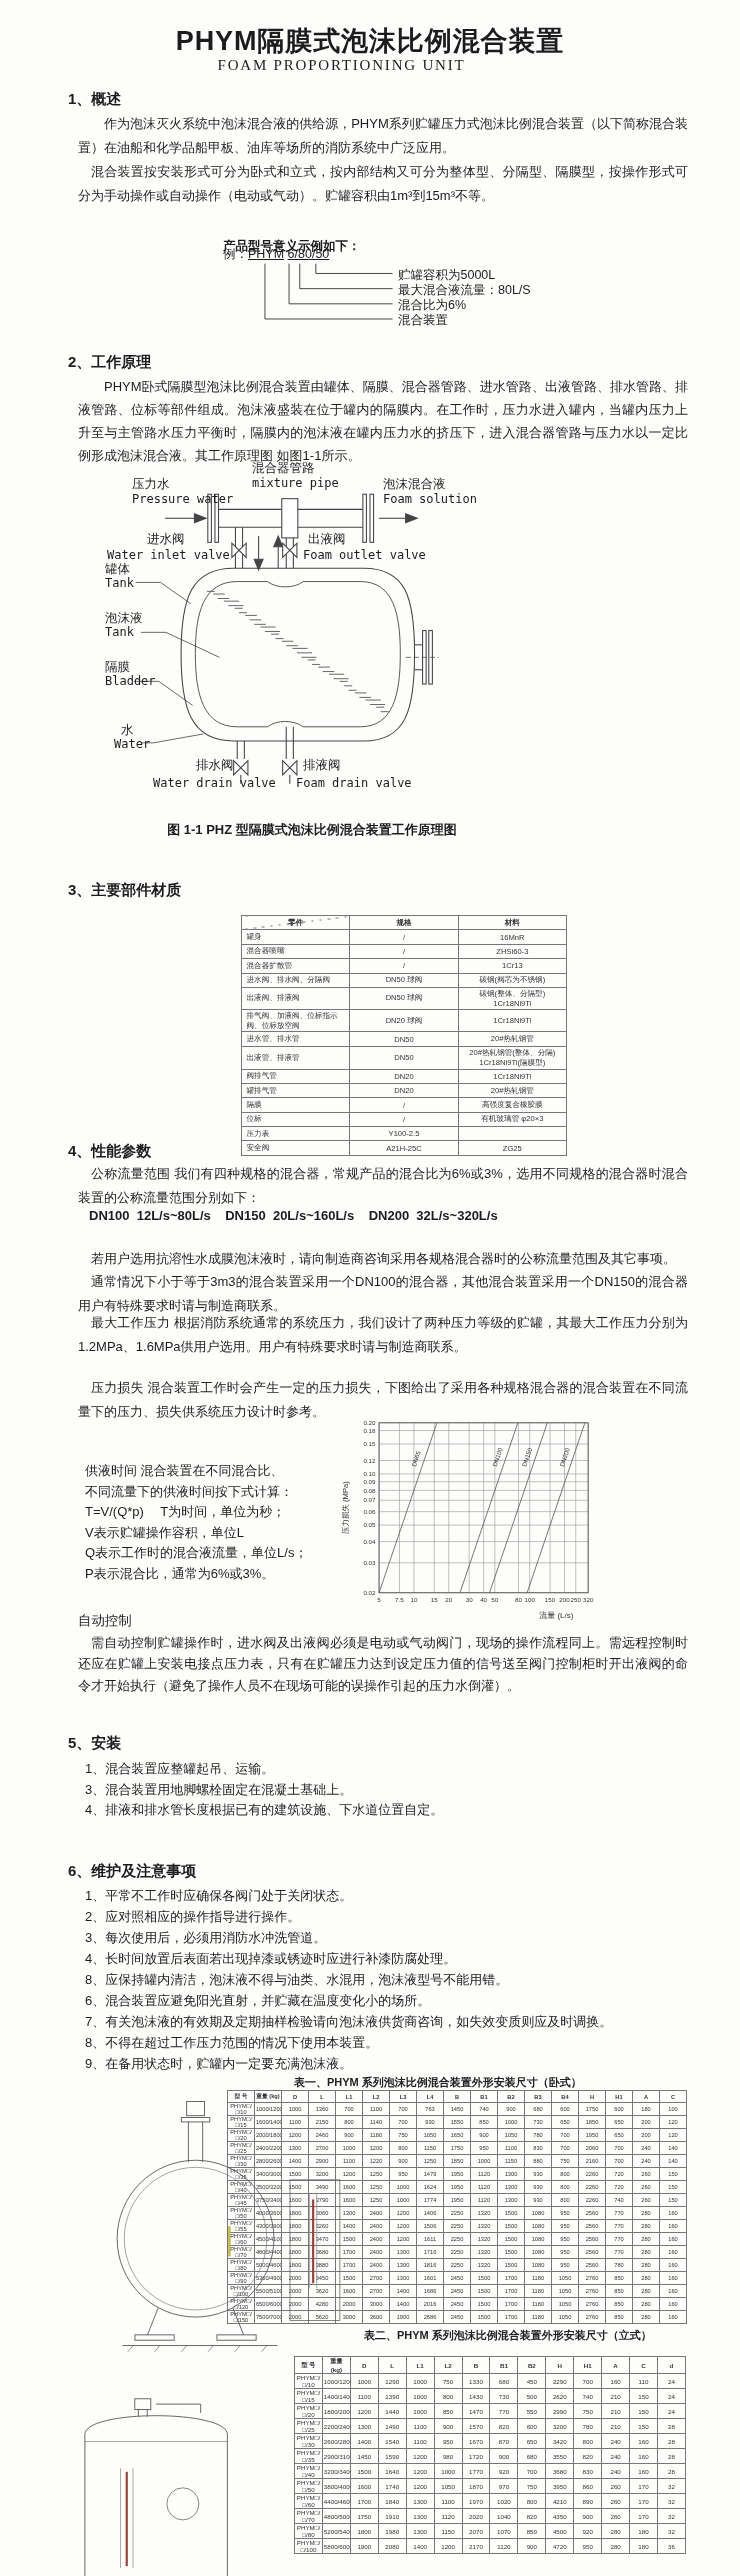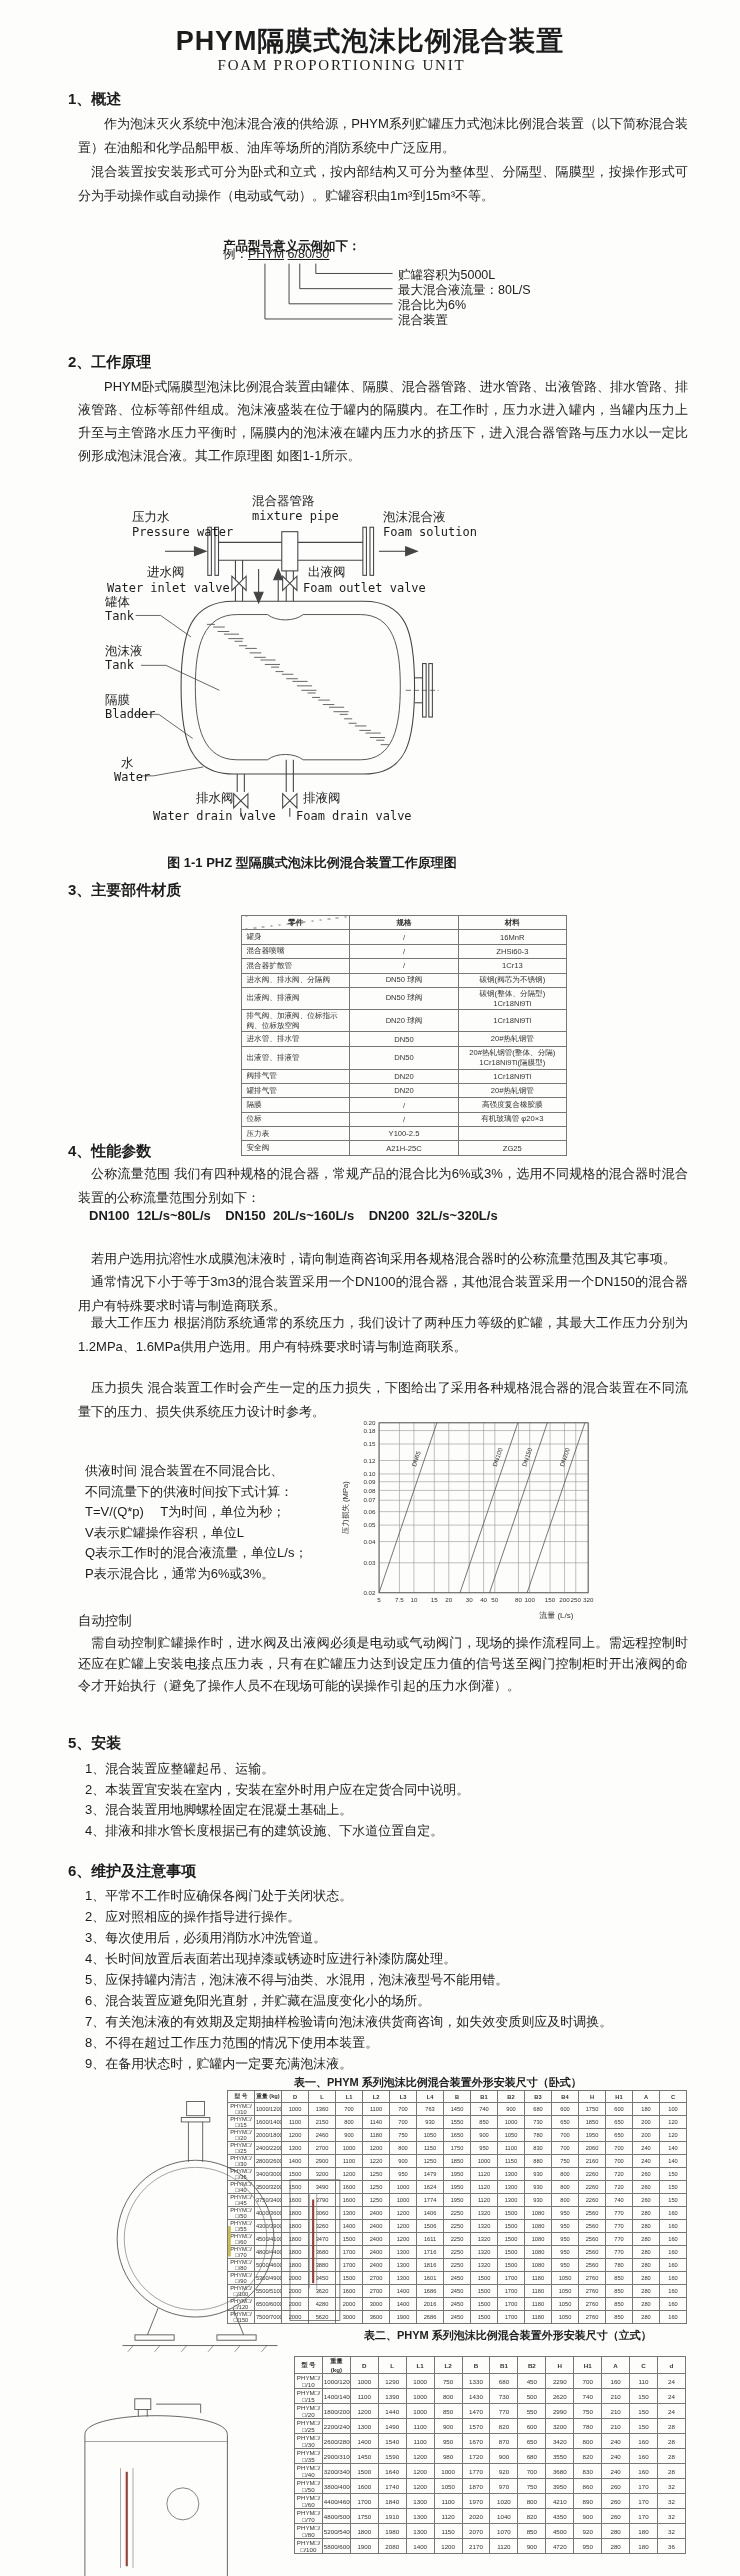--- a/index.html
+++ b/index.html
@@ -64,21 +64,21 @@
     </svg>
     <div class="callout" style="top:41px">贮罐容积为5000L</div>
     <div class="callout" style="top:56px">最大混合液流量：80L/S</div>
     <div class="callout" style="top:71px">混合比为6%</div>
     <div class="callout" style="top:86px">混合装置</div>
   </div>
 
   <div class="abs h" style="top:353px">2、工作原理</div>
   <p class="abs para ind2" style="top:375px;line-height:23px">PHYM卧式隔膜型泡沫比例混合装置由罐体、隔膜、混合器管路、进水管路、出液管路、排水管路、排液管路、位标等部件组成。泡沫液盛装在位于罐内的隔膜内。在工作时，压力水进入罐内，当罐内压力上升至与主管路水压力平衡时，隔膜内的泡沫液在罐内压力水的挤压下，进入混合器管路与压力水以一定比例形成泡沫混合液。其工作原理图 如图1-1所示。</p>
 
-  <div class="abs" style="left:0;top:480px;width:670px;height:401px">
+  <div class="abs" style="left:0;top:447px;width:670px;height:401px">
     <svg id="figure-svg" style="left:0;top:0" width="740" height="401" viewBox="0 0 830 450">
       <g stroke="#444" stroke-width="1.2" fill="none">
 
         <rect x="233" y="53" width="4" height="54" fill="#fff"></rect>
         <rect x="241" y="53" width="4" height="54" fill="#fff"></rect>
         <rect x="407" y="53" width="4" height="54" fill="#fff"></rect>
         <rect x="415" y="53" width="4" height="54" fill="#fff"></rect>
         <line x1="245" y1="70" x2="316" y2="70"></line>
           <line x1="245" y1="90" x2="316" y2="90"></line>
         <line x1="334" y1="70" x2="407" y2="70"></line>
@@ -361,32 +361,31 @@
       <text x="10" y="106.5" font-size="8.5" text-anchor="middle" transform="rotate(-90 10 106.5)">压力损失 (MPa)</text>
       <text x="225" y="230" font-size="9">流量 (L/s)</text>
     </svg>
 
   <div class="abs" style="left:78px;top:1612px;font-size:13.4px">自动控制</div>
   <p class="abs para ind1" style="top:1632px;line-height:21.4px">需自动控制贮罐操作时，进水阀及出液阀必须是电动或气动阀门，现场的操作流程同上。需远程控制时还应在贮罐上安装电接点压力表，只有在贮罐压力达到设定压力值的信号送至阀门控制柜时开出液阀的命令才开始执行（避免了操作人员不在现场可能的误操作引起的压力水倒灌）。</p>
 
   <div class="abs h" style="top:1734px">5、安装</div>
   <div class="abs" style="left:85px;top:1759px;width:606px;font-size:13px;line-height:20.5px">
     <div>1、混合装置应整罐起吊、运输。</div>
-    <div>2、本装置宜安装在室内，安装在室外时用户应在定货合同中说明。</div>
     <div>3、混合装置用地脚螺栓固定在混凝土基础上。</div>
     <div>4、排液和排水管长度根据已有的建筑设施、下水道位置自定。</div>
   </div>
 
   <div class="abs h" style="top:1862px">6、维护及注意事项</div>
   <div class="abs" style="left:85px;top:1885px;width:606px;font-size:13px;line-height:21px">
     <div>1、平常不工作时应确保各阀门处于关闭状态。</div>
     <div>2、应对照相应的操作指导进行操作。</div>
     <div>3、每次使用后，必须用消防水冲洗管道。</div>
     <div>4、长时间放置后表面若出现掉漆或锈迹时应进行补漆防腐处理。</div>
-    <div>5、应保持罐内清洁，泡沫液不得与油类、水混用，泡沫液型号不能用错。</div>
+    <div>8、应保持罐内清洁，泡沫液不得与油类、水混用，泡沫液型号不能用错。</div>
     <div>6、混合装置应避免阳光直射，并贮藏在温度变化小的场所。</div>
     <div>7、有关泡沫液的有效期及定期抽样检验请向泡沫液供货商咨询，如失效变质则应及时调换。</div>
     <div>8、不得在超过工作压力范围的情况下使用本装置。</div>
     <div>9、在备用状态时，贮罐内一定要充满泡沫液。</div>
   </div>
 
   <div class="abs tcap" style="left:294px;top:2075px">表一、PHYM 系列泡沫比例混合装置外形安装尺寸（卧式）</div>
   <div class="abs smalltable dim-table t1">
       <table>
         <thead>

